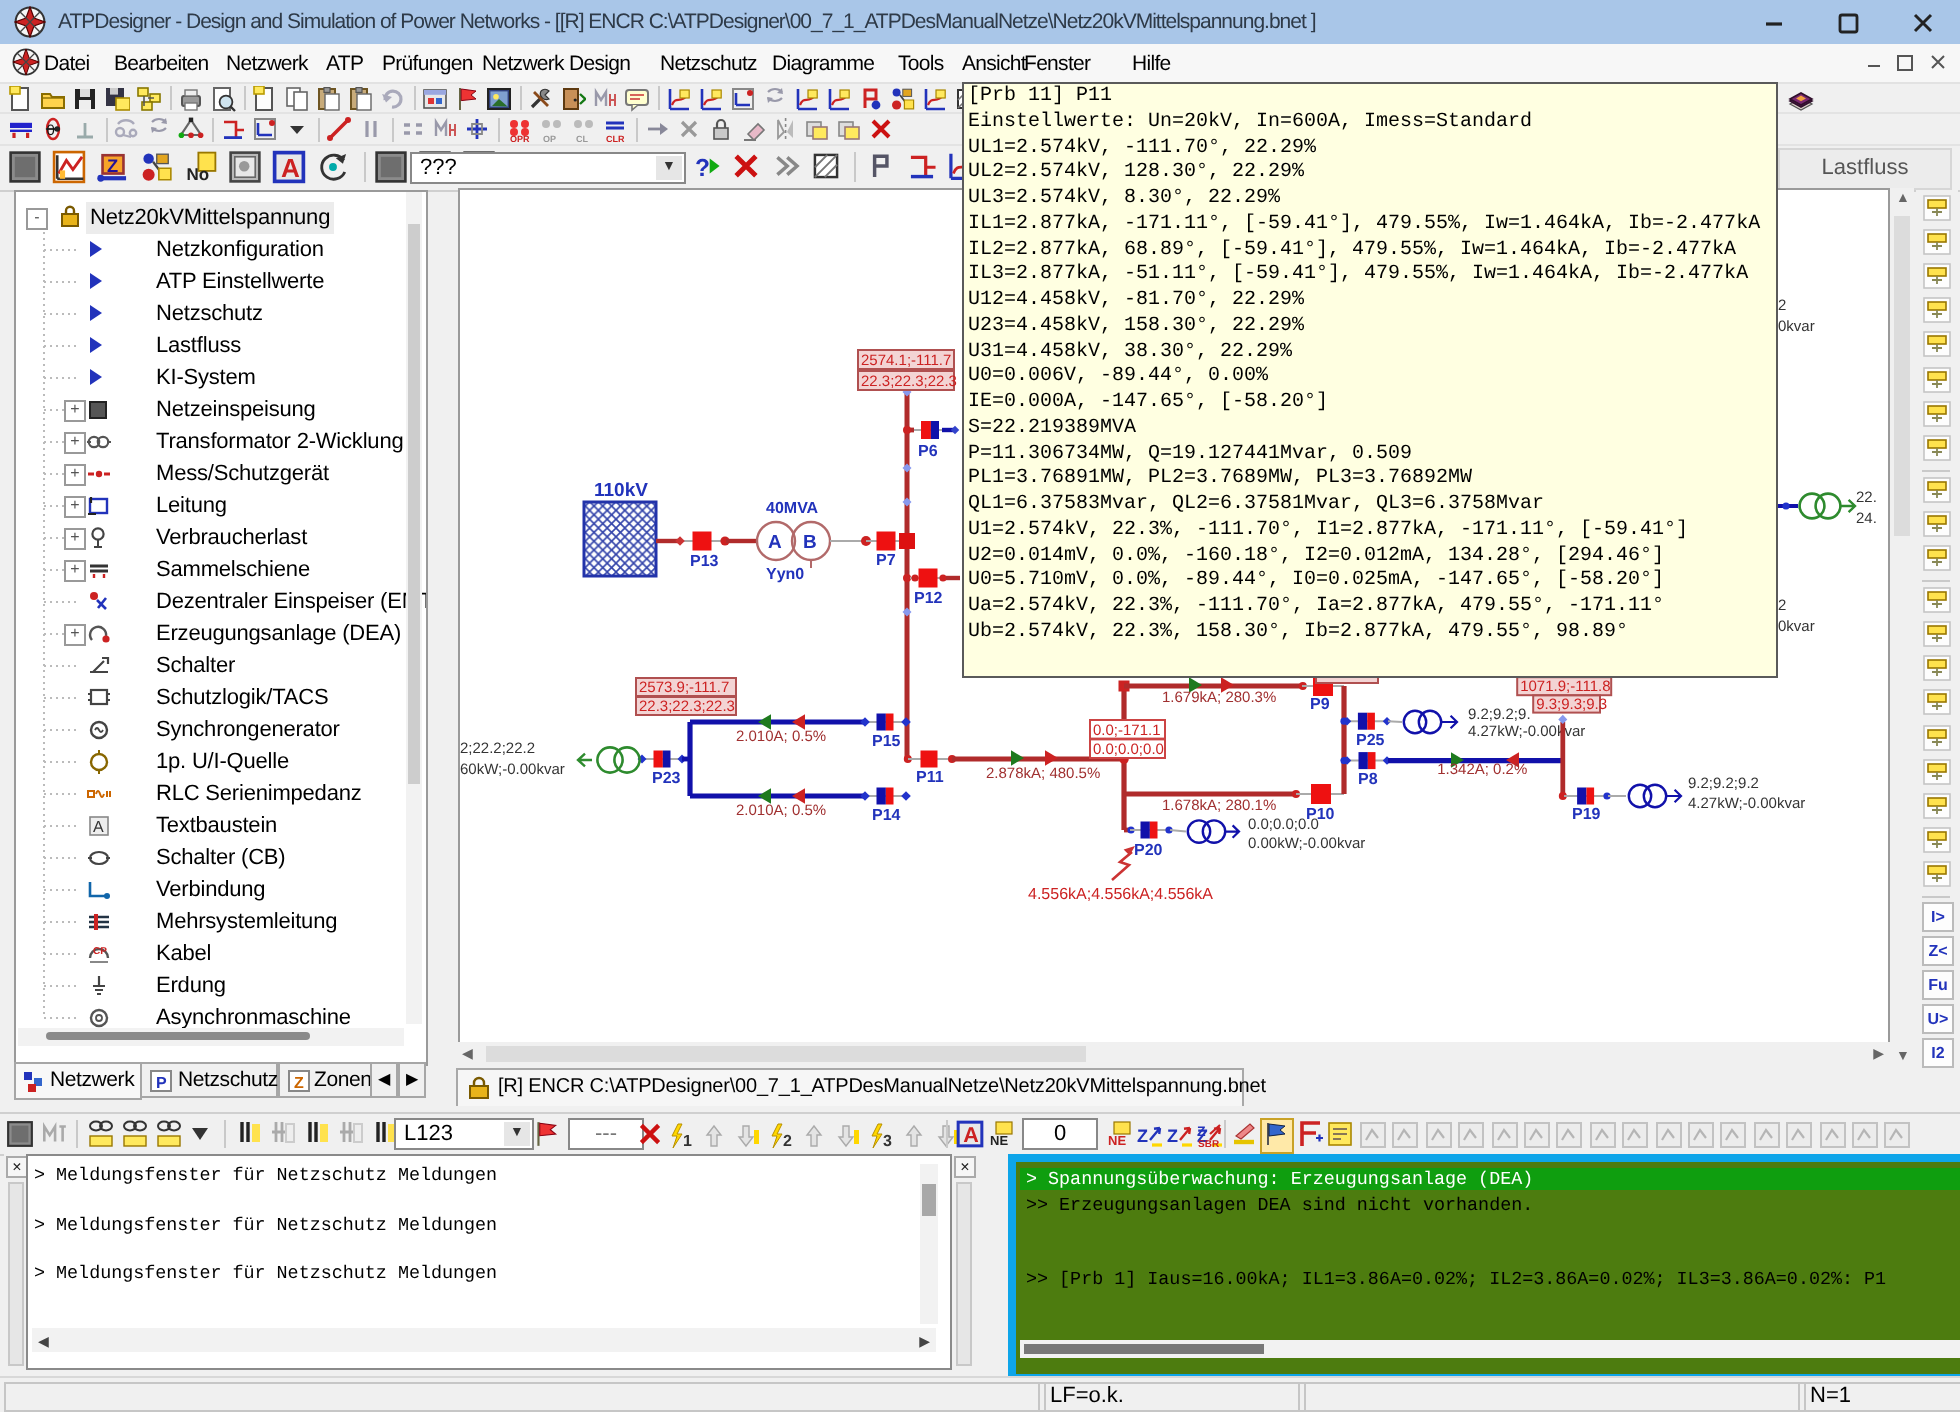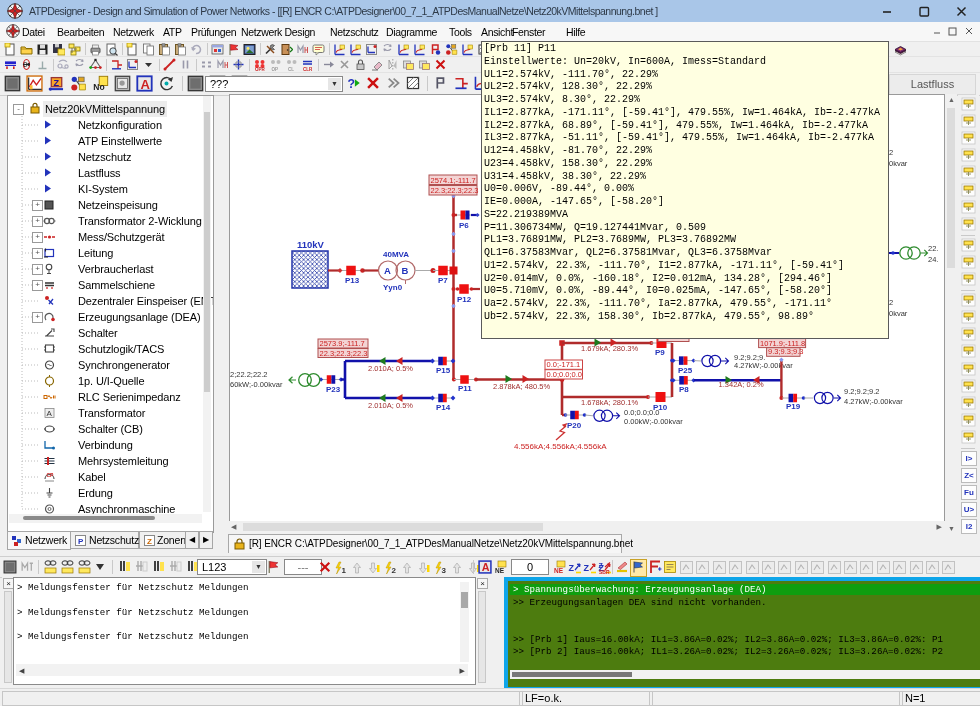--- a/index.html
+++ b/index.html
@@ -559,21 +559,21 @@
 <svg class="abs" style="left:35px;top:294.0px" width="13" height="13" viewBox="0 0 13 13">
       <rect x="1" y="5.5" width="3" height="3" fill="none" stroke="#c60" stroke-width="1"></rect>
       <path d="M5 7 q1 -3 2 0 t2 0" fill="none" stroke="#c60" stroke-width="1"></path>
       <path d="M10.5 5.5 v3 M12 5.5 v3" stroke="#c60"></path>
     </svg>
 <div class="ti" style="left:50px;top:293.0px">RLC Serienimpedanz</div>
 <svg class="abs" style="left:35px;top:310.0px" width="13" height="13" viewBox="0 0 13 13">
       <rect x="2" y="2.5" width="9" height="9" fill="#eee" stroke="#888" stroke-width="0.8"></rect>
       <text x="3.5" y="10" font-size="8" fill="#333">A</text>
     </svg>
-<div class="ti" style="left:50px;top:309.0px">Transformator</div>
+<div class="ti" style="left:50px;top:309.0px">Textbaustein</div>
 <svg class="abs" style="left:35px;top:326.0px" width="13" height="13" viewBox="0 0 13 13">
       <ellipse cx="6.5" cy="7" rx="4.5" ry="3" fill="none" stroke="#444" stroke-width="1.1"></ellipse>
       <path d="M1 7 h2 M10 7 h2" stroke="#444"></path>
     </svg>
 <div class="ti" style="left:50px;top:325.0px">Schalter (CB)</div>
 <svg class="abs" style="left:35px;top:342.0px" width="13" height="13" viewBox="0 0 13 13">
       <path d="M2 3 v7 h8" fill="none" stroke="#16a" stroke-width="1.3"></path>
       <circle cx="10.5" cy="10" r="1.5" fill="#16a"></circle>
     </svg>
 <div class="ti" style="left:50px;top:341.0px">Verbindung</div>
@@ -1176,21 +1176,20 @@
  </div>
 </div>
   </div>
 <div class="abs" style="left:476px;top:577px;width:497px;height:108px;background:#f0f0f0">
 <div class="abs" style="left:1px;top:1px;width:9px;height:9px;border:1px solid #aaa;background:#f6f6f6;font-size:8px;line-height:9px;text-align:center;color:#222">×</div>
 <div class="abs" style="left:2px;top:14px;width:6px;height:90px;background:#e6e6e6;border:1px solid #c8c8c8"></div>
 <div class="abs" style="left:28px;top:0;width:485px;height:106px;background:#4d7c0f;border:4px solid #0ea5e9">
  <div class="greenbar" style="left:2px;top:3px;width:477px;height:11px;line-height:11px;padding-left:3px">&gt; Spannungsüberwachung: Erzeugungsanlage (DEA)</div>
  <div class="logtxt" style="left:5px;top:16px">&gt;&gt; Erzeugungsanlagen DEA sind nicht vorhanden.</div>
  <div class="logtxt" style="left:5px;top:53px">&gt;&gt; [Prb 1] Iaus=16.00kA; IL1=3.86A=0.02%; IL2=3.86A=0.02%; IL3=3.86A=0.02%: P1</div>
- <div class="logtxt" style="left:5px;top:65px">&gt;&gt; [Prb 2] Iaus=16.00kA; IL1=3.26A=0.02%; IL2=3.26A=0.02%; IL3=3.26A=0.02%: P2</div>
  <div class="abs" style="left:2px;top:89px;width:472px;height:9px;background:#f2f2f2">
         <div class="abs" style="left:2px;top:2px;width:120px;height:5px;background:#787878"></div>
       </div>
  <div class="abs" style="left:476px;top:3px;width:8px;height:84px;background:#f2f2f2">
         <div class="abs" style="left:1px;top:51px;width:6px;height:22px;background:#9a9a9a"></div>
       </div>
 </div>
   </div>
 <div class="abs" style="left:0;top:688px;width:980px;height:18px;background:#f0f0f0;border-top:1px solid #d8d8d8">
 <div class="sseg" style="left:2px;width:514px;"></div>

